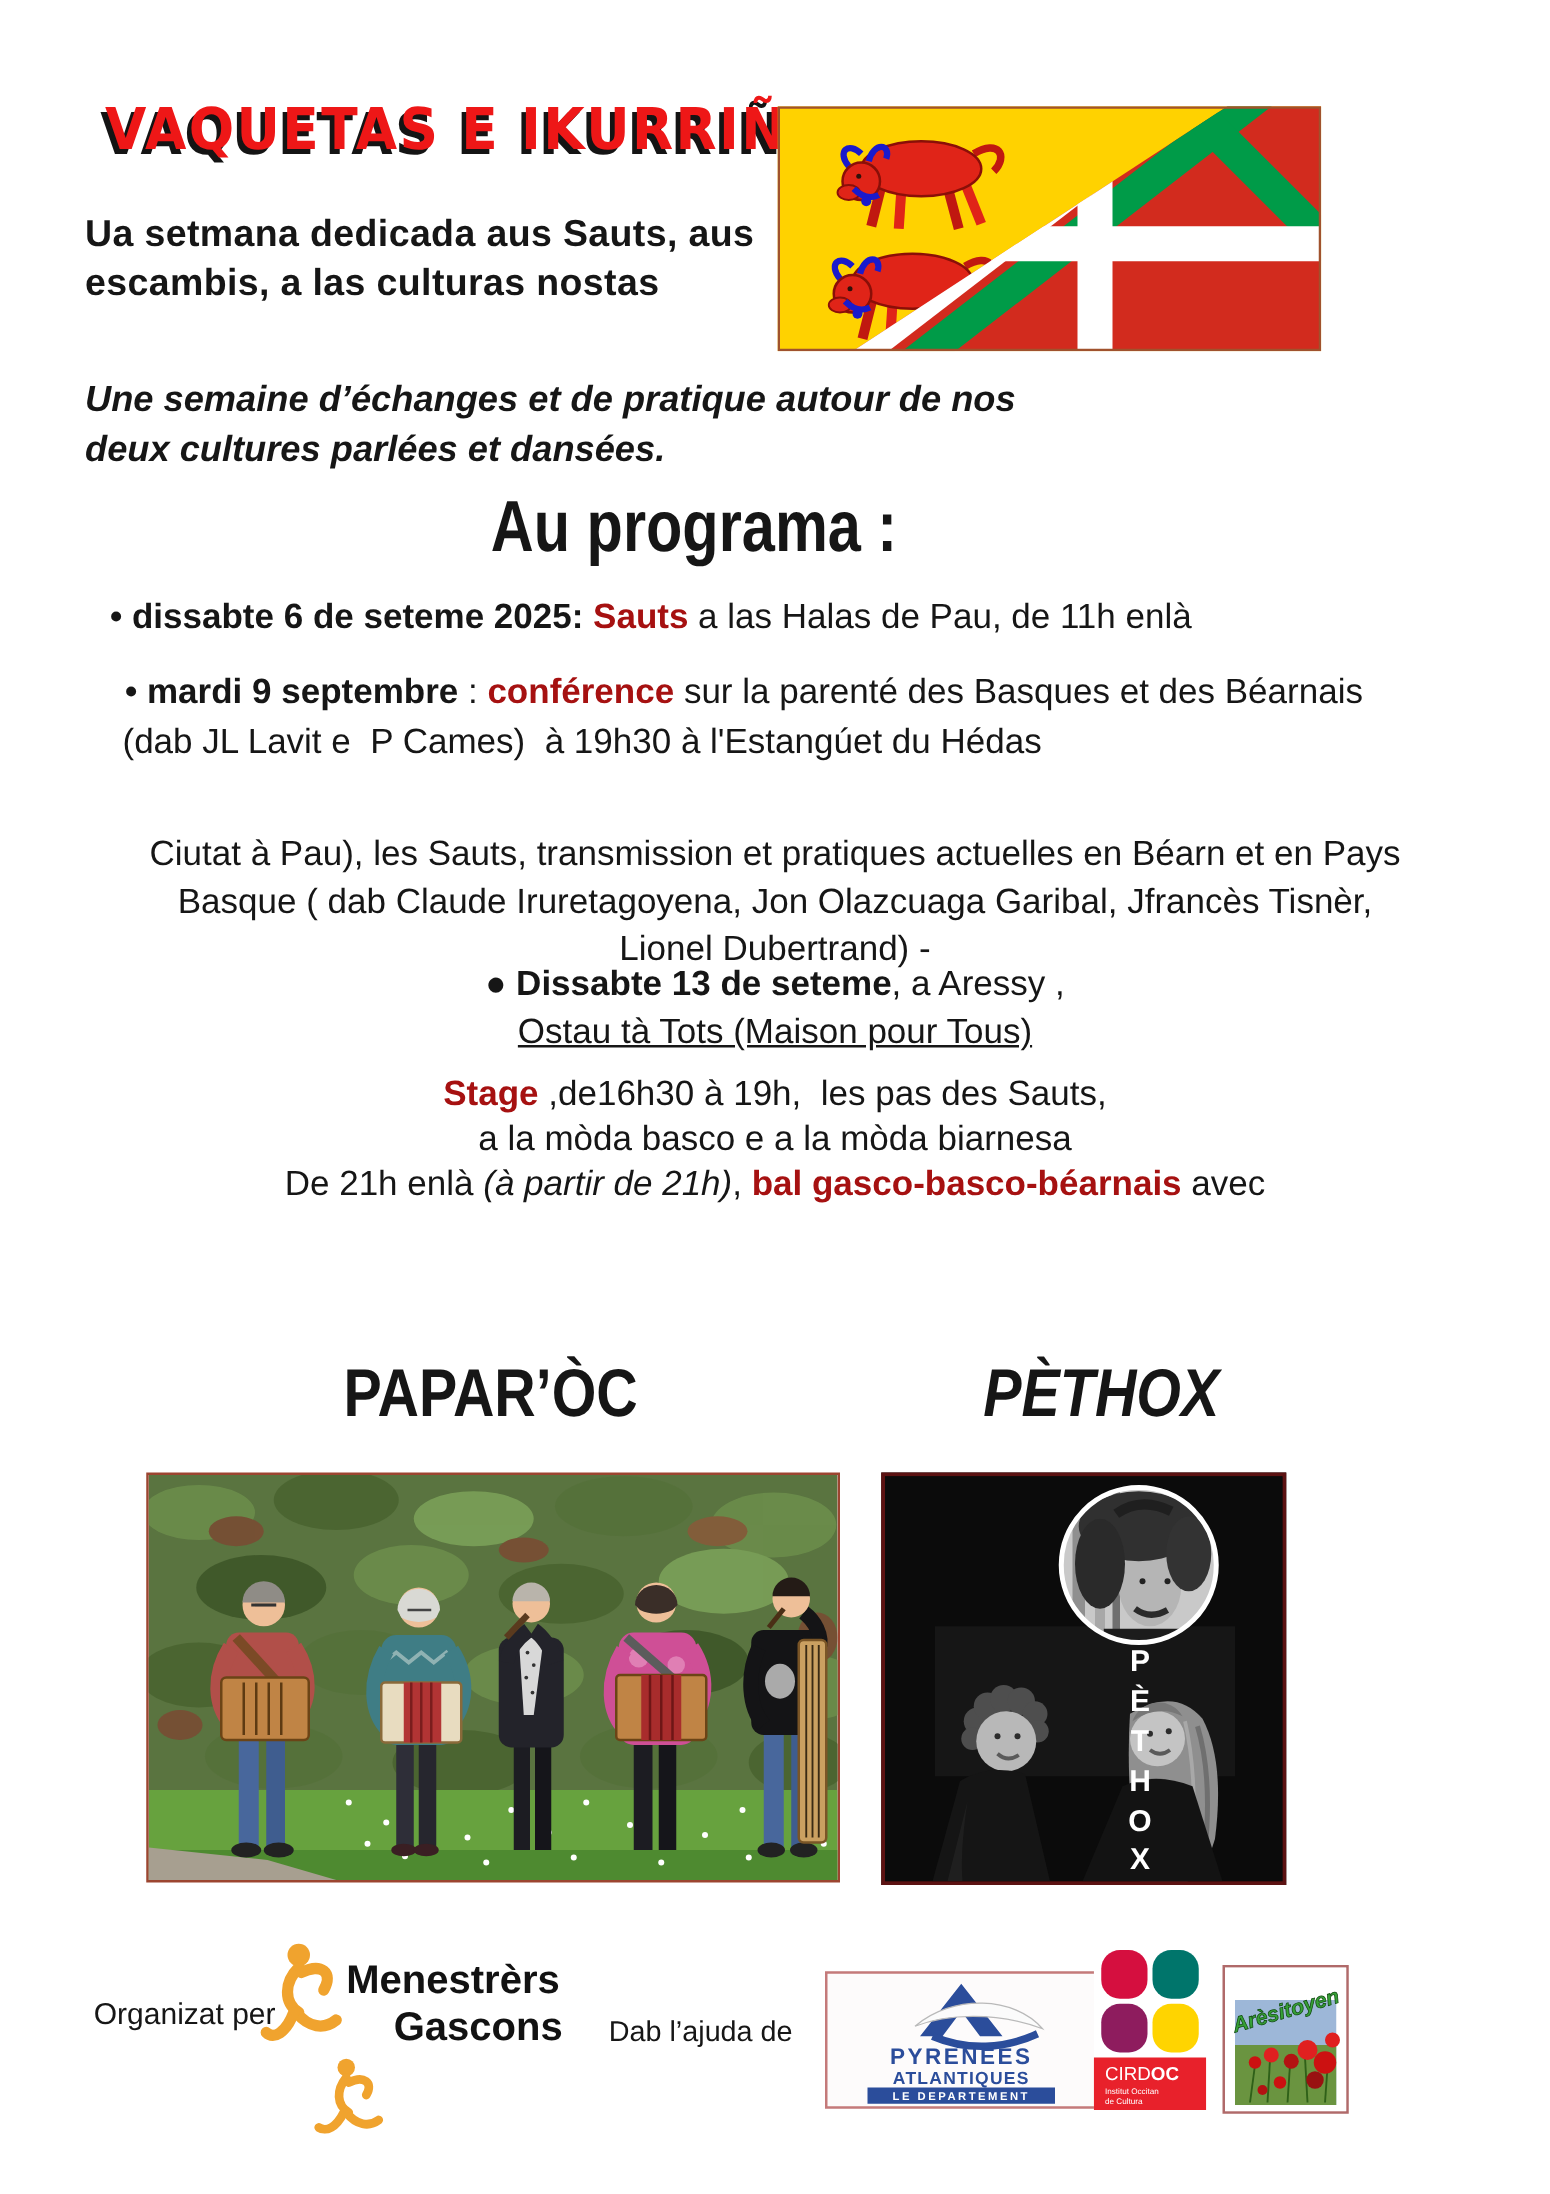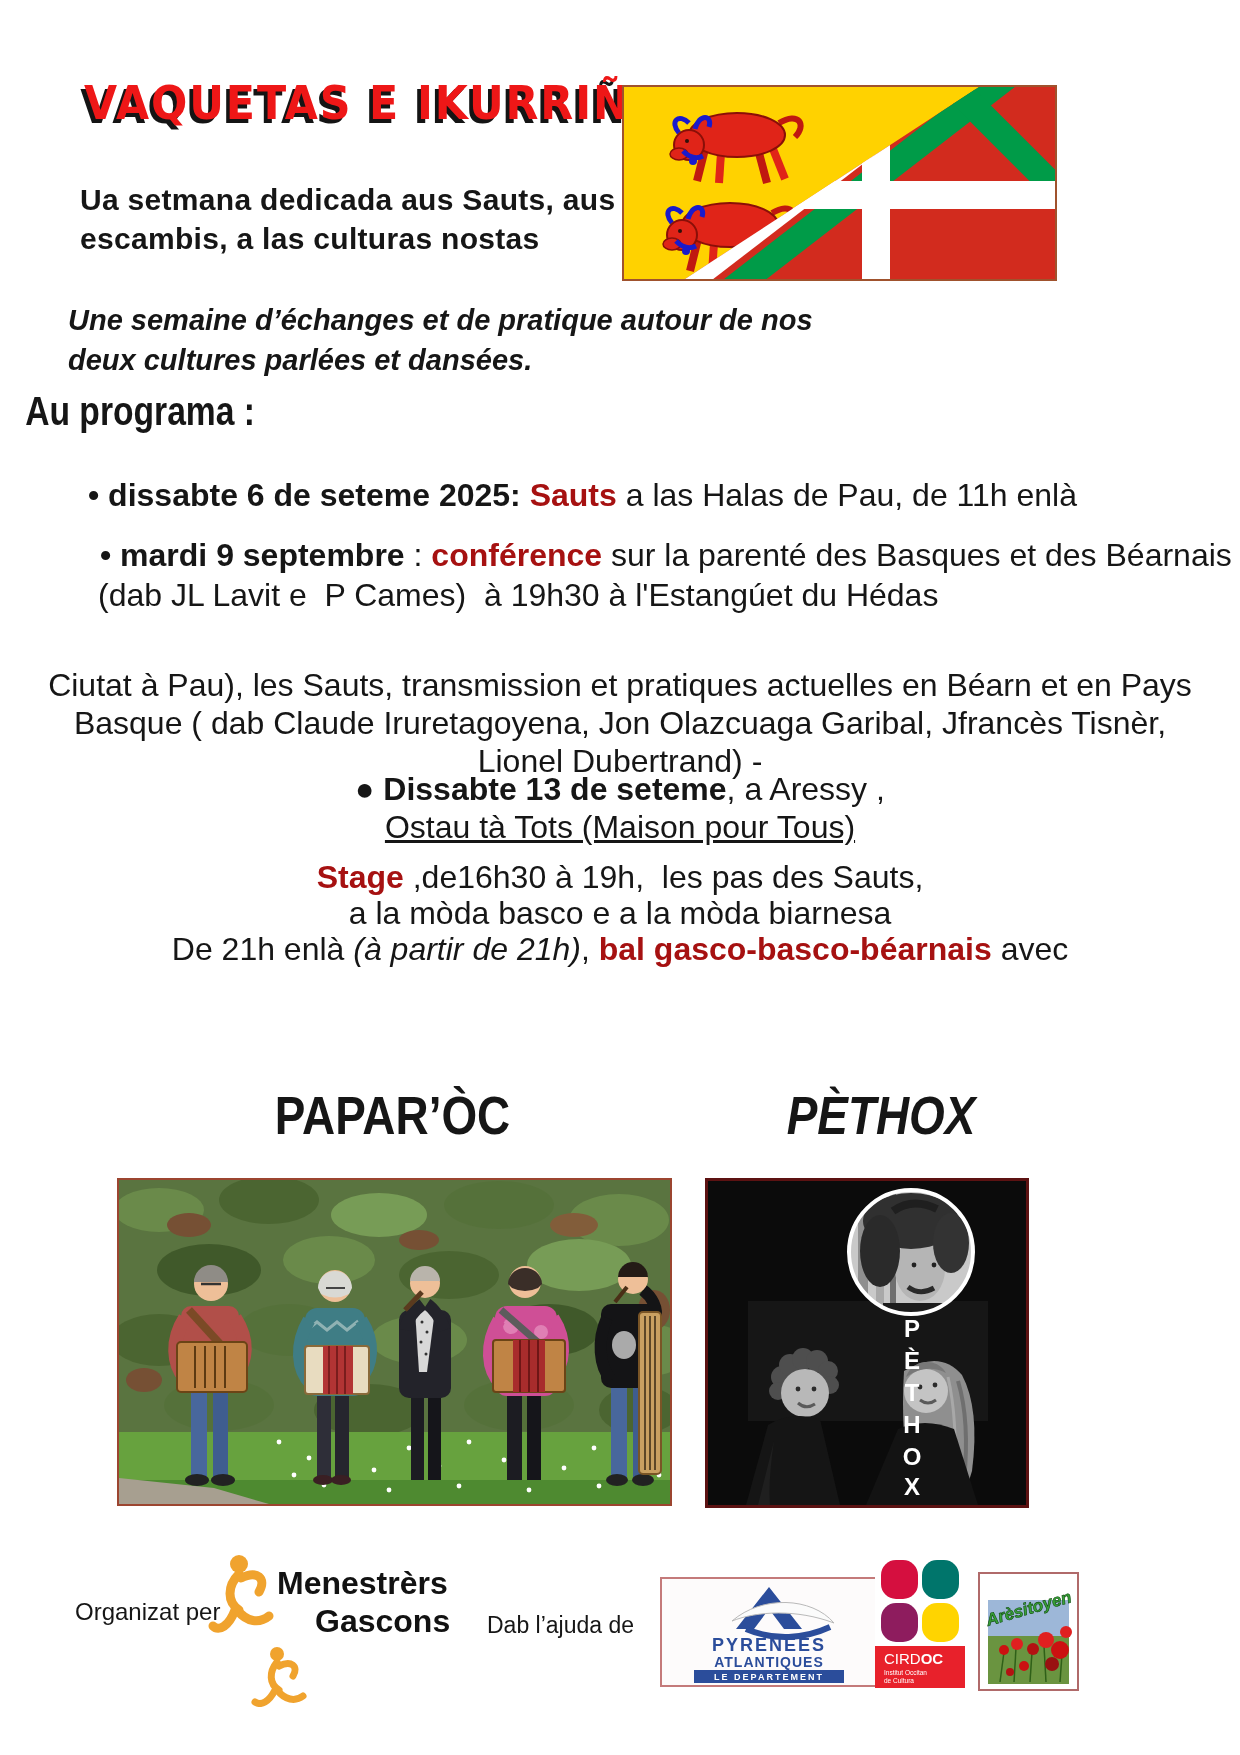--- a/index.html
+++ b/index.html
@@ -6,30 +6,30 @@
   .page { position:relative; width:1240px; height:1755px; background:#fff;
           font-family:"Liberation Sans", sans-serif; color:#161616; overflow:hidden; }
 
   .title { position:absolute; left:84px; top:76px; margin:0;
            font-family:"DejaVu Sans", sans-serif; font-size:46px; font-weight:bold;
            letter-spacing:2px; color:#ee1717; text-shadow:-4px 4px 0 #141414;
            transform:scaleX(.93); transform-origin:left top; white-space:nowrap; }
 
   .flag { position:absolute; left:622px; top:85px; width:435px; height:196px; }
 
-  .intro-oc { position:absolute; left:68px; top:168px; width:545px; margin:12px;
+  .intro-oc { position:absolute; left:68px; top:168px; width:545px; margin:0;
               font-size:30px; font-weight:bold; line-height:39px; letter-spacing:.3px; }
   .intro-fr { position:absolute; left:68px; top:300px; width:810px; margin:0;
               font-size:29px; font-weight:bold; font-style:italic; line-height:40px; }
 
   .program-heading { position:absolute; left:0; top:388px; width:1110px; margin:0;
-                     text-align:left; font-size:41px; font-weight:bold; }
+                     text-align:center; font-size:58px; font-weight:bold; }
   .cond { display:inline-block; transform:scaleX(.82); transform-origin:center top; }
 
-  .line { position:absolute; font-size:32px; white-space:pre; }
+  .line { position:absolute; font-size:28px; white-space:pre; }
   .c    { left:0; width:1240px; text-align:center; }
   .b1   { left:88px;  top:477px; }
   .b2   { left:100px;  top:537px; }
   .b2b  { left:98px;  top:577px; }
   .b3a  { top:629px; } .b3b { top:667px; } .b3c { top:705px; } .b3d { top:743px; }
   .b4a  { top:771px; } .b4b { top:809px;text-decoration:underline; }
   .sga  { top:859px; } .sgb { top:895px; } .sgc { top:931px; }
 
   .bold { font-weight:bold; }
   .red  { font-weight:bold; color:#a61111; }

